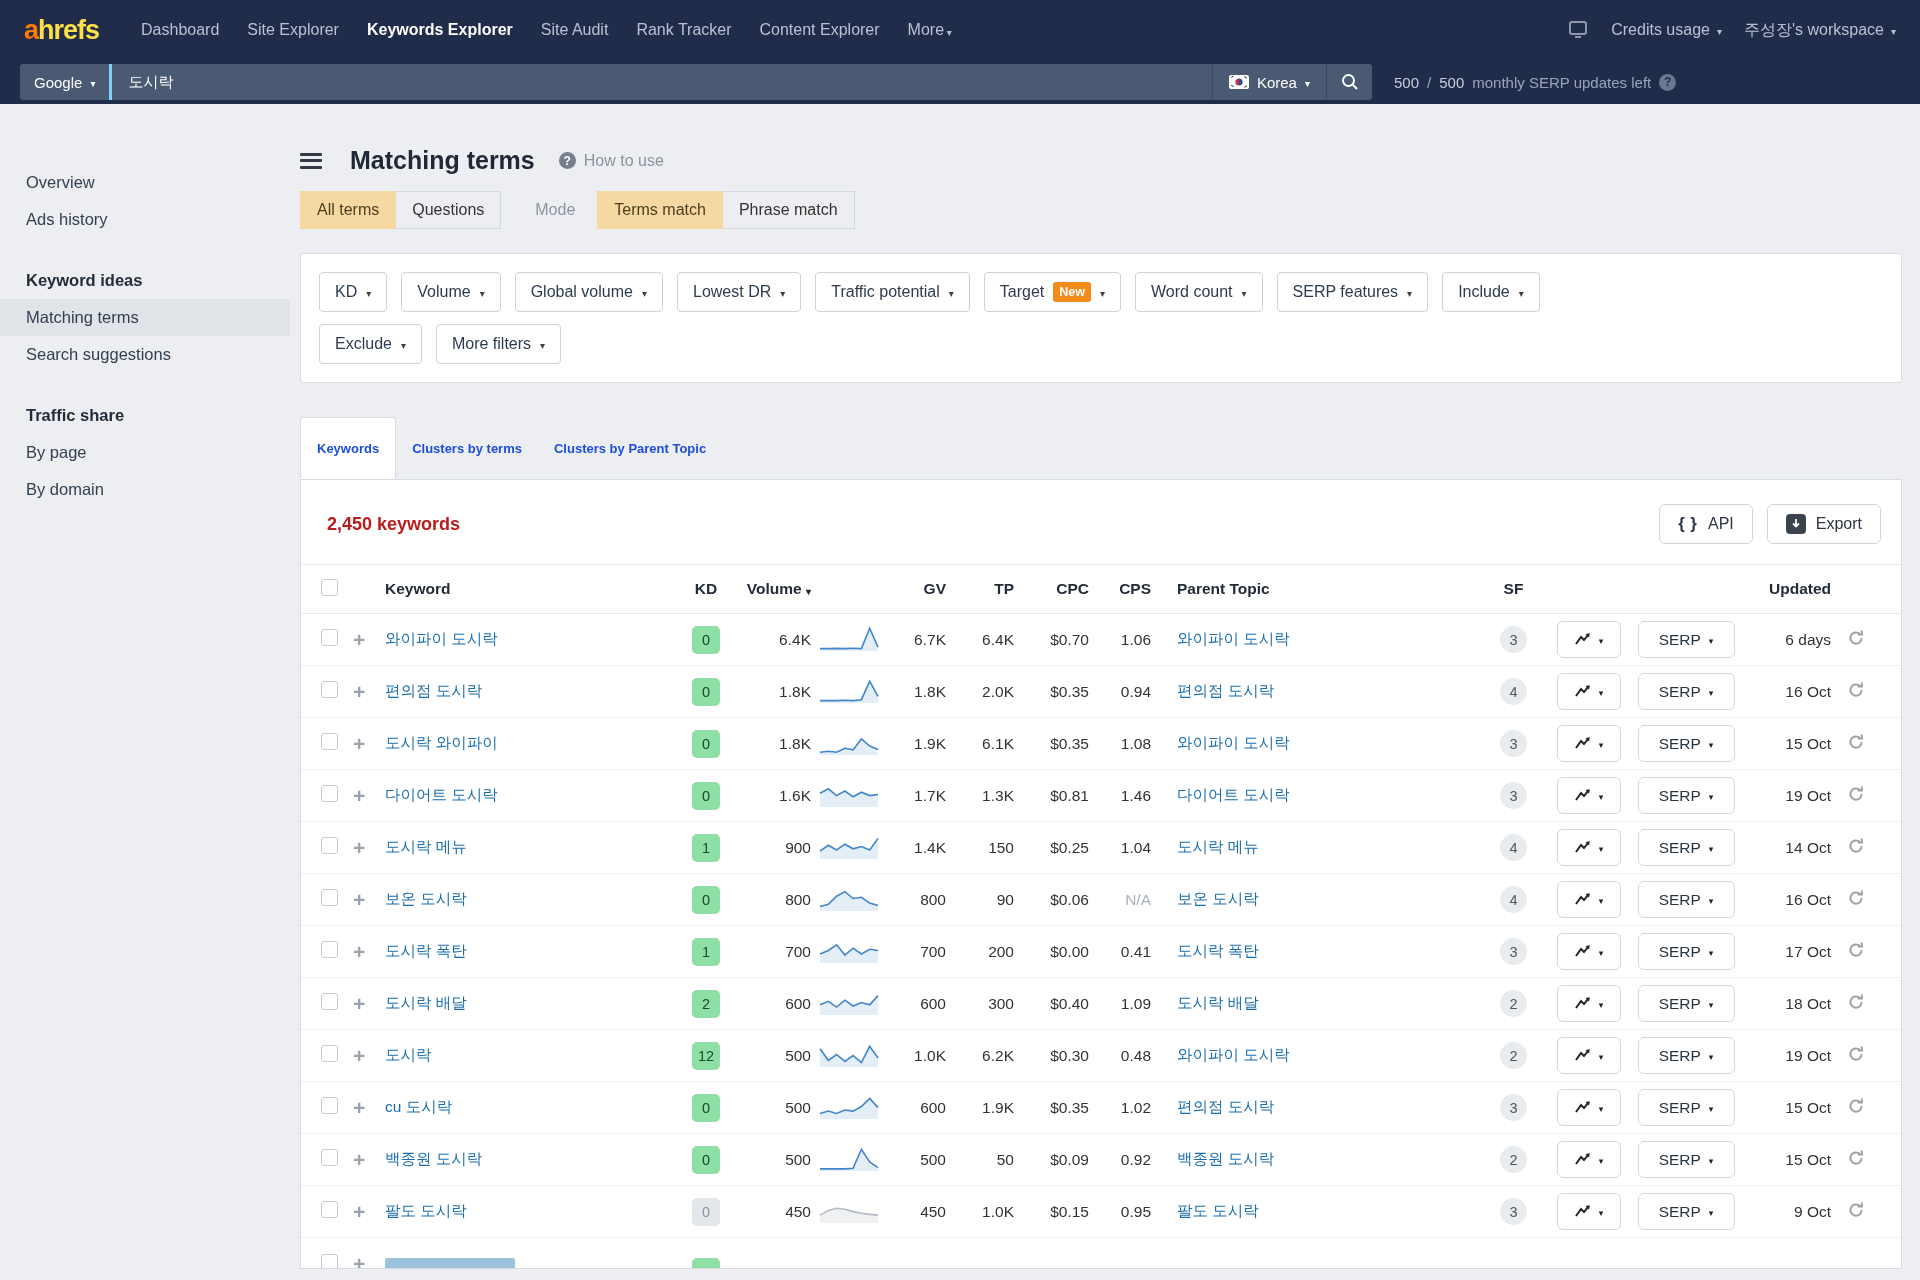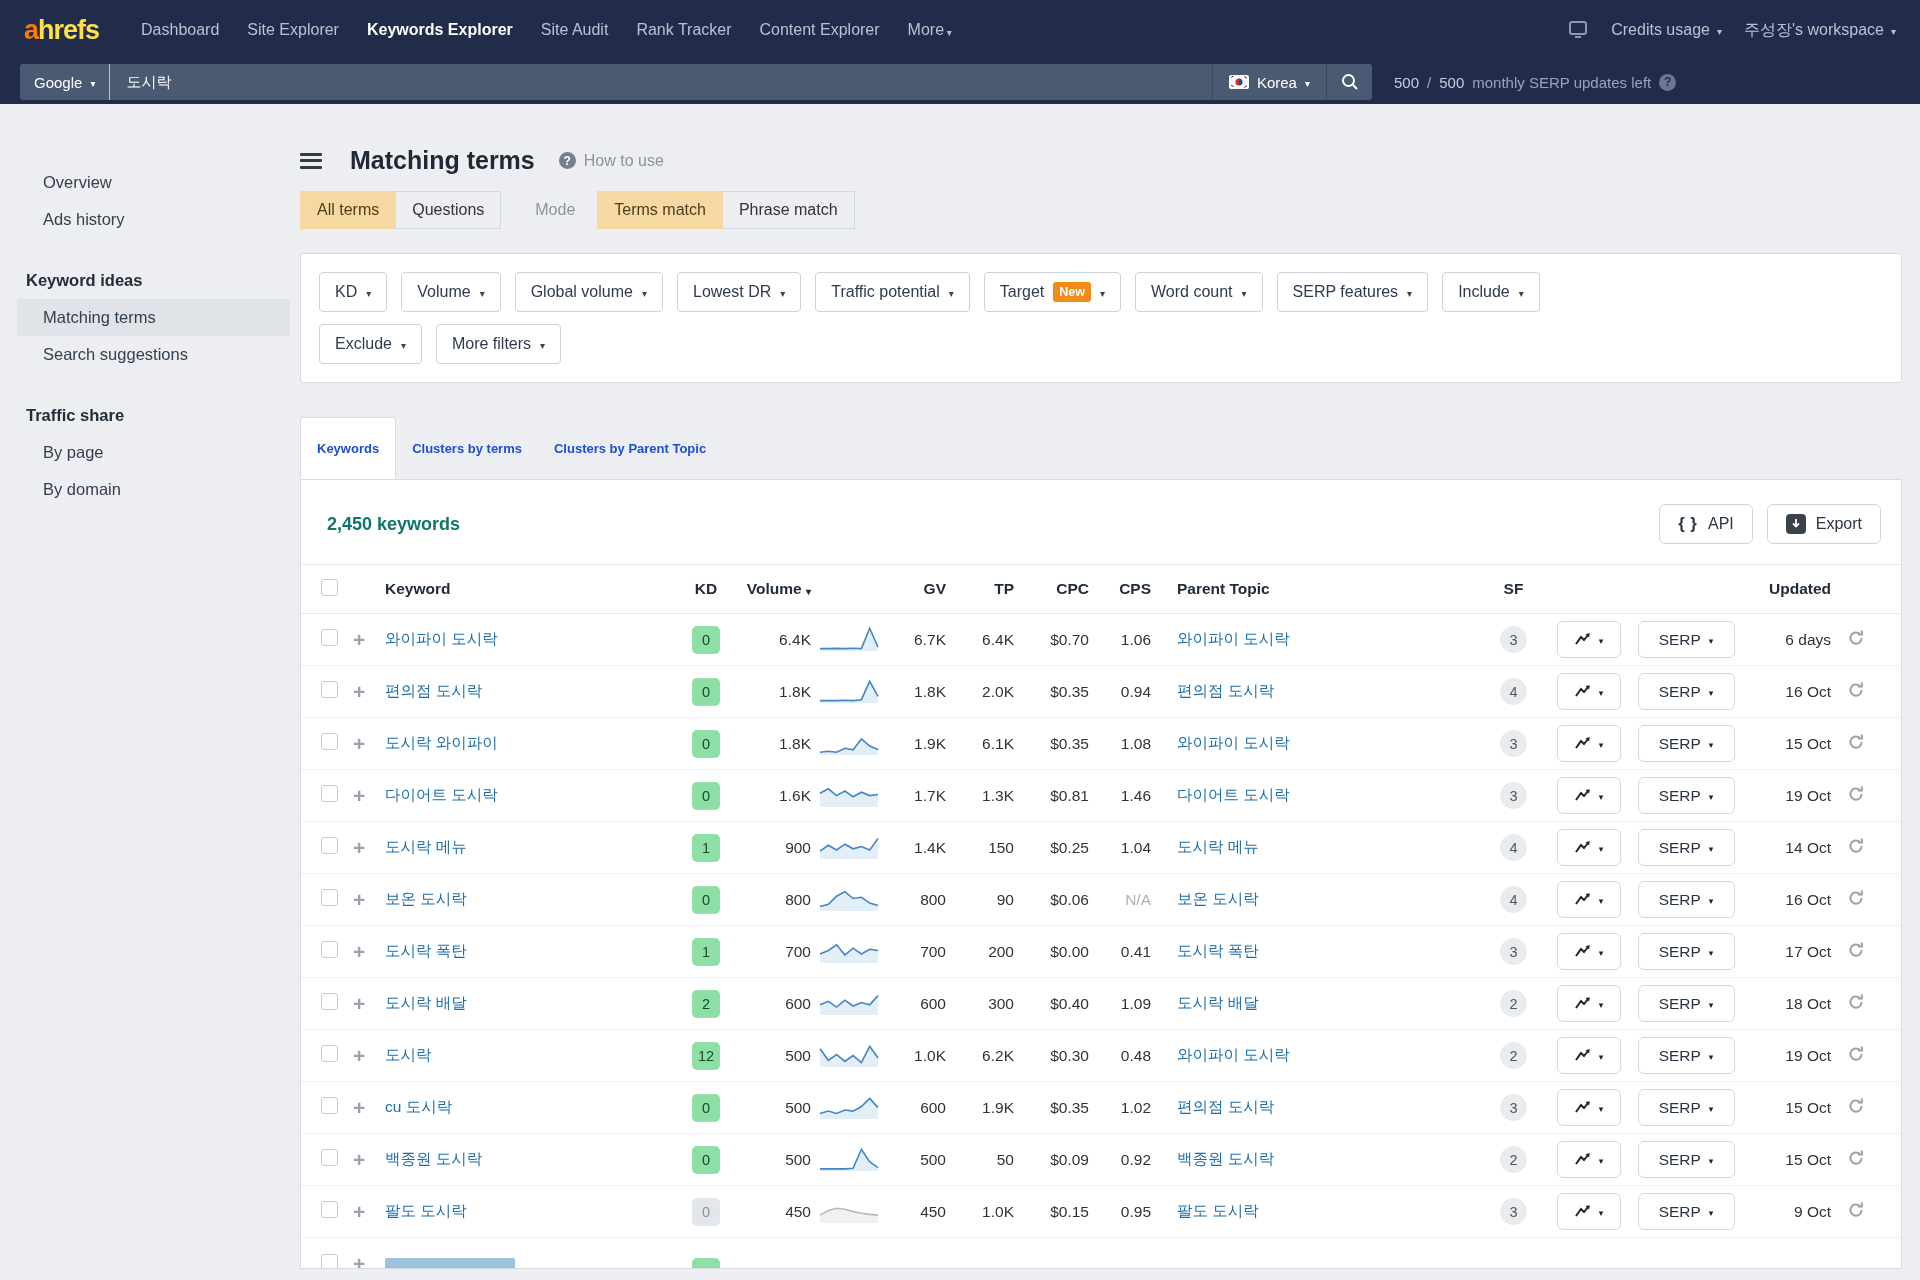--- a/index.html
+++ b/index.html
@@ -15,33 +15,33 @@
   .nav-spacer { flex:1; }
   .nav-right { display:flex; align-items:center; gap:22px; color:#b9c2d2; font-size:16px; }
   .nav-right .grp { display:flex; align-items:center; gap:7px; cursor:pointer; }
   .caret { font-size:10px; position:relative; top:1px; }
 
   
   .searchrow { height:44px; background:#202c4a; display:flex; align-items:center; padding:0 20px; }
   .searchbar { display:flex; align-items:stretch; height:36px; width:1352px; background:#4b5a73;
     border-radius:3px; overflow:hidden; }
   .seg { display:flex; align-items:center; color:#fff; font-size:15px; }
-  .seg-engine { padding:18px 14px; gap:8px; border-right:1px solid #7dd3fc; cursor:pointer; }
+  .seg-engine { padding:18px 14px; gap:8px; border-right:3px solid #7dd3fc; cursor:pointer; }
   .seg-query { flex:1; padding:0 16px; }
   .seg-country { padding:0 16px; gap:8px; border-left:1px solid #3b4962; cursor:pointer; }
   .seg-search { width:46px; justify-content:center; border-left:1px solid #3b4962; cursor:pointer; }
   .serp-credits { margin-left:22px; color:#9aa5bb; font-size:15px; display:flex; align-items:center; gap:8px; }
   .serp-credits b { font-weight:normal; color:#c6cedd; }
   .qmark { width:17px; height:17px; border-radius:50%; background:#6c7892; color:#202c4a; font-size:12px;
     font-weight:bold; display:inline-flex; align-items:center; justify-content:center; }
 
   
   .layout { display:flex; }
   .sidebar { width:290px; padding:60px 0 0 0; flex:none; }
-  .side-item { font-size:16.5px; color:#33404f; padding:9px 26px; cursor:pointer;margin-left:17px; }
+  .side-item { font-size:16.5px; color:#33404f; padding:9px 26px; cursor:pointer; }
   .side-item.selected { background:#e0e4e9; }
   .side-header { font-size:16.5px; font-weight:bold; color:#232d3a; padding:9px 26px; margin-top:24px; }
   .main { flex:1; padding:42px 20px 0 10px; }
 
   
   .page-head { display:flex; align-items:center; gap:18px; }
   .burger { width:22px; height:16px; display:flex; flex-direction:column; justify-content:space-between; cursor:pointer; }
   .burger span { height:3px; background:#333a44; border-radius:1px; }
   .page-title { font-size:25px; font-weight:bold; color:#1f2834; margin-left:10px; }
   .help { display:flex; align-items:center; gap:8px; color:#8a929e; font-size:16px; cursor:pointer; margin-left:6px; }
@@ -69,21 +69,21 @@
   
   .tabsrow { margin-top:34px; display:flex; border-bottom:1px solid #d8dce2; }
   .rtab { height:62px; display:flex; align-items:center; padding:0 16px; font-size:13px; font-weight:bold;
     color:#1d4ed8; cursor:pointer; }
   .rtab.active { background:#fff; border:1px solid #d8dce2; border-bottom:1px solid #fff; margin-bottom:-1px;
     border-radius:3px 3px 0 0; }
 
   
   .panel { background:#fff; border:1px solid #d8dce2; border-top:none; }
   .toolbar { display:flex; align-items:center; padding:24px 20px 20px 20px; }
-  .kcount { font-size:18px; font-weight:bold; color:#0f766e; margin-left:6px; }
+  .kcount { font-size:18px; font-weight:bold; color:#b91c1c; margin-left:6px; }
   .toolbar-right { margin-left:auto; display:flex; gap:14px; }
   .tbtn { height:40px; background:#fff; border:1px solid #d0d5db; border-radius:6px; padding:0 18px;
     font-size:16px; color:#2b3542; display:flex; align-items:center; gap:10px; cursor:pointer; }
   .tbtn .braces { font-weight:bold; font-size:17px; letter-spacing:1px; }
   .exp-ico { width:20px; height:20px; background:#3a4250; border-radius:4px; display:flex;
     align-items:center; justify-content:center; }
 
   
   .grid { display:grid; align-items:center;
     grid-template-columns:32px 32px 296px 50px 80px 75px 60px 68px 75px 62px 330px 65px 85px 110px 90px 50px;

